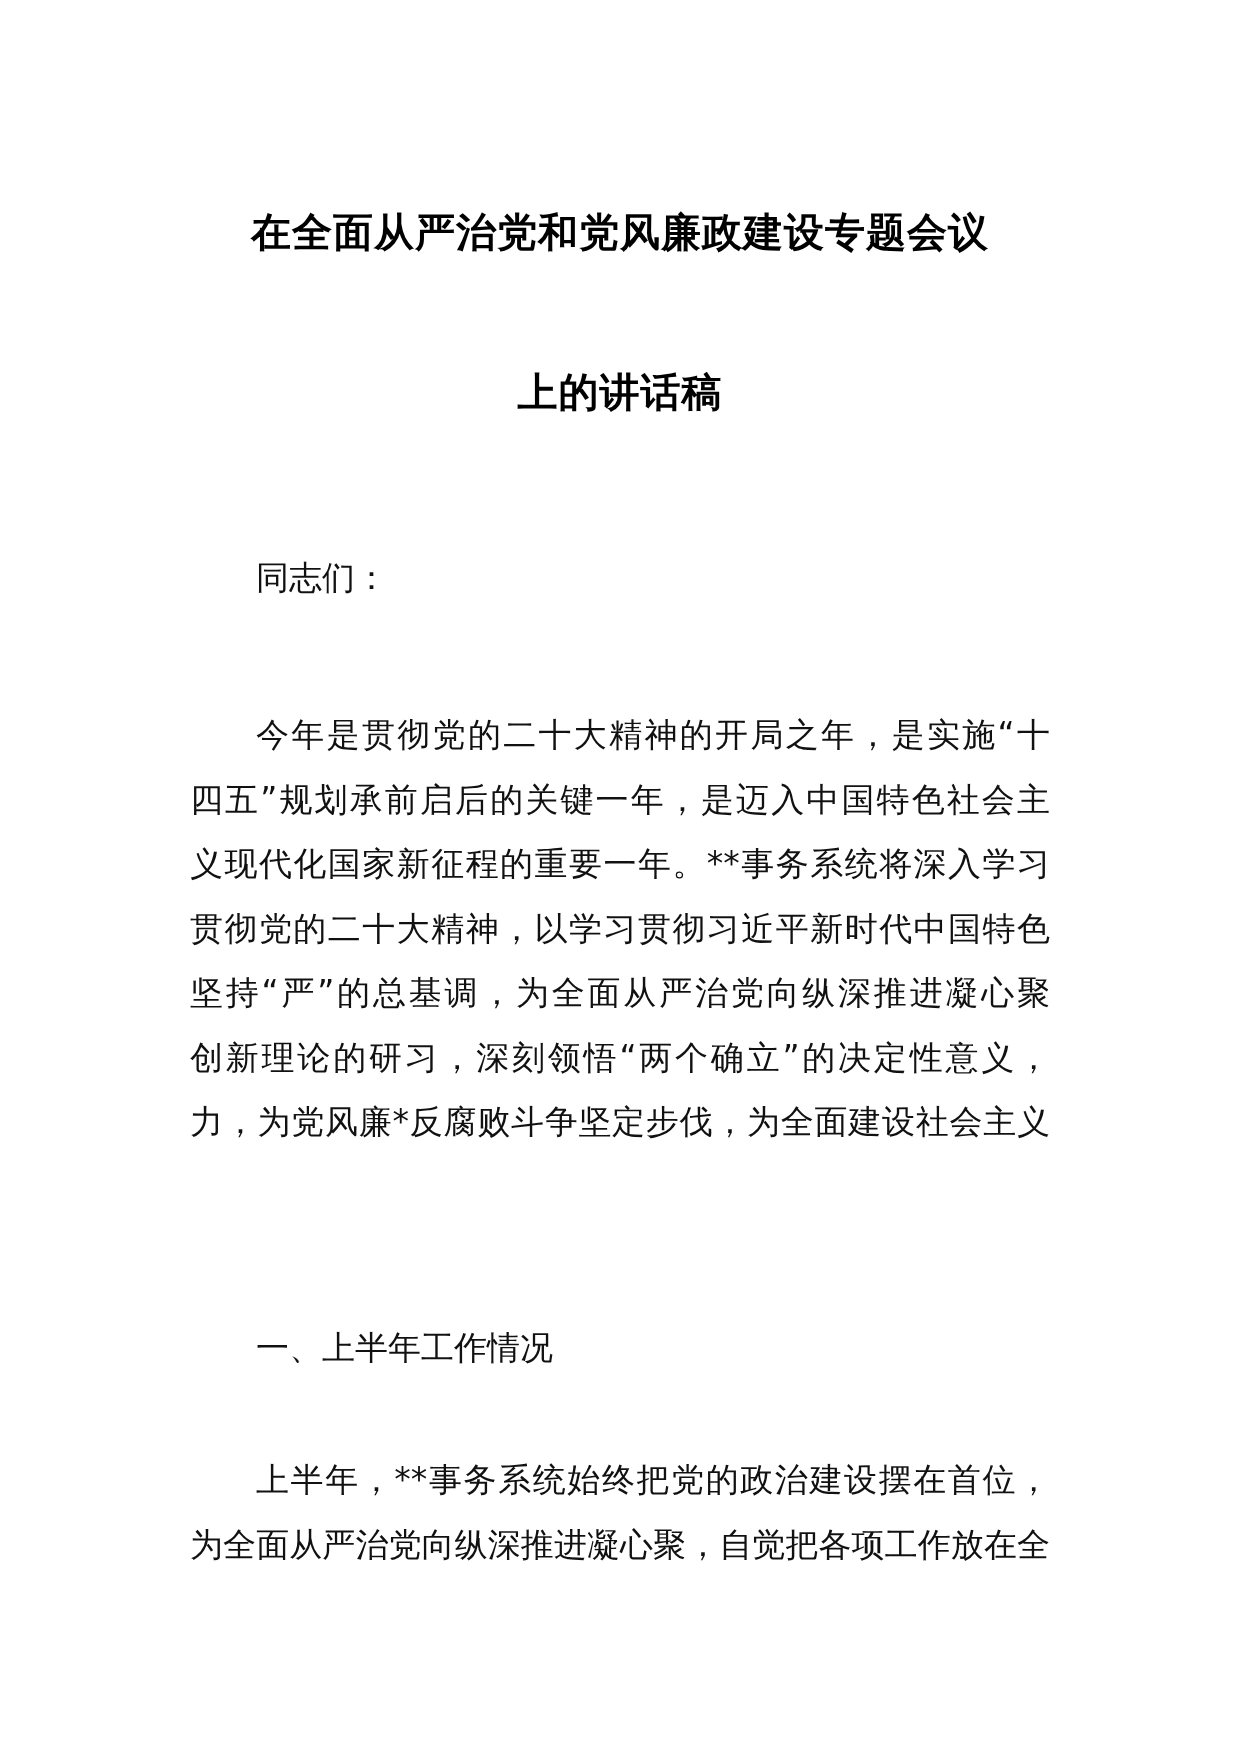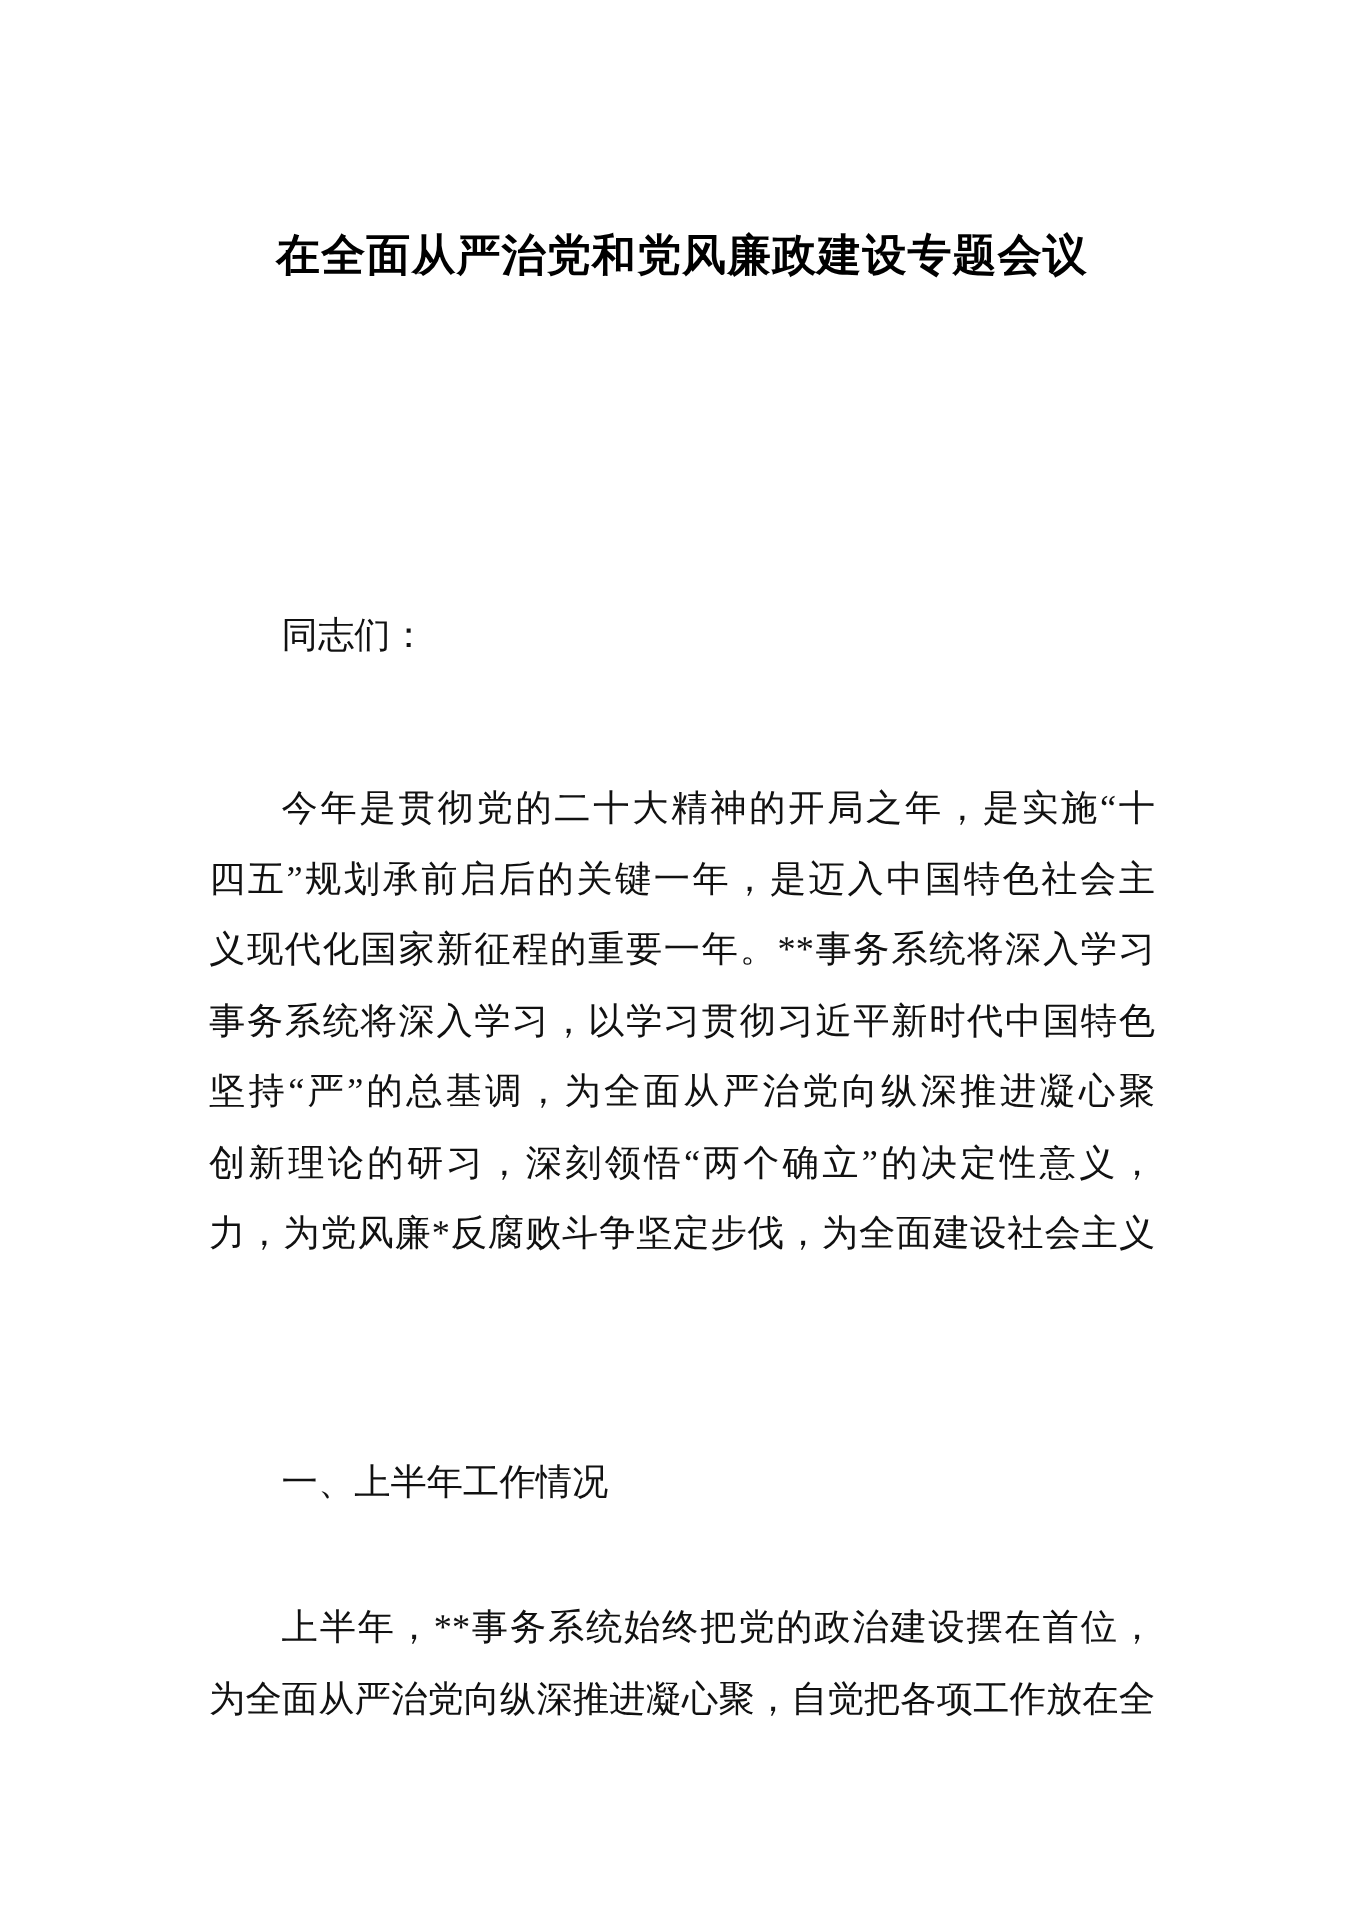--- a/index.html
+++ b/index.html
@@ -1,45 +1,46 @@
 <!DOCTYPE html>
 <html><head>
 <meta charset="utf-8">
 <style>
   html, body { margin: 0; padding: 0; background: #ffffff; }
   body { width: 1240px; height: 1754px; position: relative; overflow: hidden; font-family: "DejaVu Sans", "Liberation Sans", sans-serif; color: #111111; }
   .page { position: absolute; left: 0; top: 0; width: 1240px; height: 1540px; background: #ffffff; }
   .title { position: absolute; left: 150px; width: 940px; text-align: center; font-weight: bold; font-size: 40px; letter-spacing: 1px; color: #000000; line-height: 48px; }
   .t1 { top: 208px; }
   .t2 { top: 368px; }
-  .body-text { position: absolute; left: 190px; width: 860px; font-size: 33px; line-height: 64.5px; color: #111111; font-family: Liberation Serif, serif; }
+  .body-text { position: absolute; left: 190px; width: 860px; font-size: 33px; line-height: 64.5px; color: #111111; }
   .line { display: block; white-space: nowrap; text-align: justify; text-align-last: justify; height: 64.5px; }
   .line.last { text-align-last: left; }
   .indent { padding-left: 66px; }
   .p-greet { top: 546px; }
   .p-1 { top: 703px; }
   .p-head { top: 1316px; }
   .p-2 { top: 1448px; }
 </style>
 </head>
 <body>
 
 <div class="page">
 
   <div class="title t1">在全面从严治党和党风廉政建设专题会议</div>
+  <div class="title t2">上的讲话稿</div>
 
   <div class="body-text p-greet">
     <span class="line last indent">同志们：</span>
   </div>
 
   <div class="body-text p-1">
     <span class="line indent">今年是贯彻党的二十大精神的开局之年，是实施“十</span>
     <span class="line">四五”规划承前启后的关键一年，是迈入中国特色社会主</span>
     <span class="line">义现代化国家新征程的重要一年。**事务系统将深入学习</span>
-    <span class="line">事务系统将深入学习，以学习贯彻习近平新时代中国特色</span>
+    <span class="line">贯彻党的二十大精神，以学习贯彻习近平新时代中国特色</span>
     <span class="line">坚持“严”的总基调，为全面从严治党向纵深推进凝心聚</span>
     <span class="line">创新理论的研习，深刻领悟“两个确立”的决定性意义，</span>
     <span class="line">力，为党风廉*反腐败斗争坚定步伐，为全面建设社会主义</span>
   </div>
 
   <div class="body-text p-head">
     <span class="line last indent">一、上半年工作情况</span>
   </div>
 
   <div class="body-text p-2">

